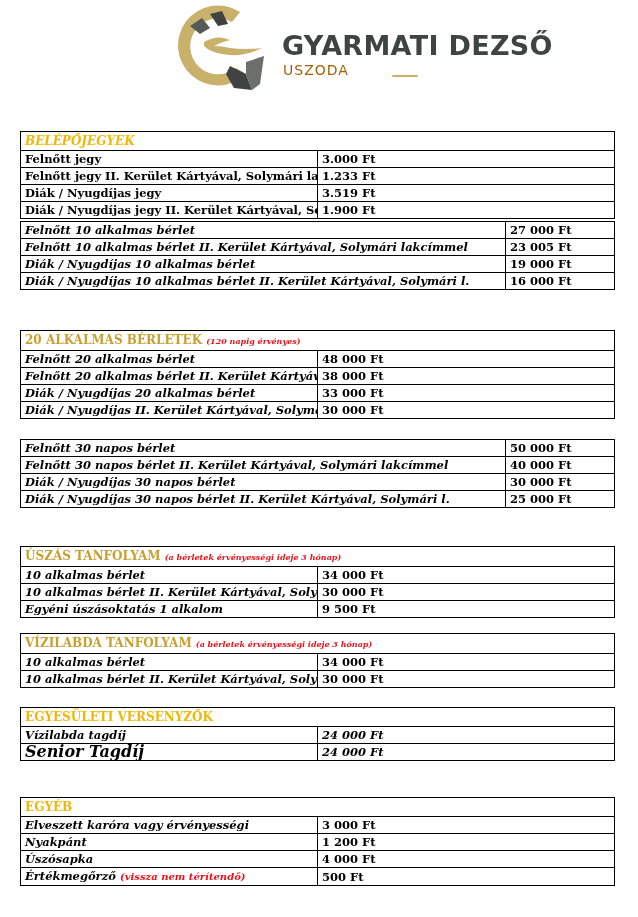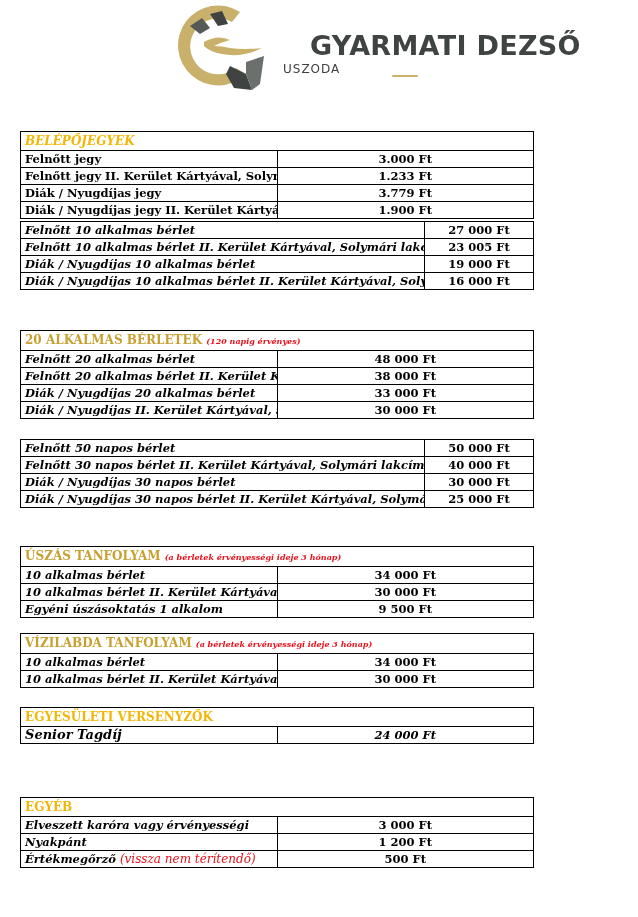--- a/index.html
+++ b/index.html
@@ -1,36 +1,36 @@
 <!DOCTYPE html>
 <html><head>
   <meta charset="utf-8">
   <style>
     html, body { margin: 0; padding: 0; background: #ffffff; }
     body { width: 638px; height: 917px; position: relative; overflow: hidden;
            font-family: "DejaVu Serif", serif; color: #000; }
     .logo { position: absolute; left: 170px; top: 4px; width: 390px; height: 88px; }
     .logo-mark { position: absolute; left: 0; top: 0; width: 96px; height: 88px; }
     .logo-title { position: absolute; left: 112px; top: 26px; font-family: "DejaVu Sans", sans-serif;
-                  font-weight: bold; font-size: 27px; color: #3f4442; letter-spacing: 0.3px; white-space: nowrap; margin-left: 28px; }
+                  font-weight: bold; font-size: 27px; color: #3f4442; letter-spacing: 0.3px; white-space: nowrap; }
     .logo-sub { position: absolute; left: 113px; top: 58px; font-family: "DejaVu Sans", sans-serif;
-                font-size: 12px; color: #404040; letter-spacing: 1px; }
+                font-size: 14px; color: #a16207; letter-spacing: 1px; }
     .logo-dash { position: absolute; left: 222px; top: 71px; width: 26px; height: 2px; background: #c9b06b; border-radius: 2px; }
 
-    table.sec { position: absolute; left: 20px; width: 514px; border-collapse: collapse; table-layout: fixed; }
+    table.sec { position: absolute; left: 20px; width: 595px; border-collapse: collapse; table-layout: fixed; }
     table.sec td { border: 1px solid #000; padding: 0 4px; height: 16px; line-height: 16px;
                    font-size: 11.5px; font-weight: bold; white-space: nowrap; overflow: hidden; }
-    table.sec td.price { text-align: center; width: 100px; padding-right: 4px; }
+    table.sec td.price { text-align: left; width: 100px; padding-right: 4px; }
     table.sec tr.head td { height: 18px; line-height: 18px; font-size: 12px; }
     .italic td { font-style: italic; }
     .hd { color: #c8a030; font-weight: bold; }
     .hd-yellow { color: #f2b705; font-style: italic; }
     .hd-yellow2 { color: #f2b705; }
     .note { color: #e8101a; font-size: 8px; font-style: italic; font-weight: bold; }
-    .note-inline { color: #e8101a; font-size: 12px; font-style: italic; font-weight: normal; }
+    .note-inline { color: #e8101a; font-size: 10px; font-style: italic; font-weight: bold; }
     .big td { font-size: 12.5px; }
   </style>
 </head>
 <body>
 
 <div class="logo">
   <svg class="logo-mark" viewBox="0 0 96 88">
     <path d="M70 8 A40 40 0 1 0 76 70 L66 64 A28 28 0 1 1 62 18 Z" fill="#c9b06b"></path>
     <path d="M40 10 L52 7 L58 20 L48 22 Z" fill="#3f4442"></path>
     <path d="M20 22 L32 14 L40 24 L30 30 Z" fill="#555a57"></path>
@@ -51,21 +51,21 @@
   <tr>
         <td>Felnőtt jegy</td>
         <td class="price">3.000 Ft</td>
       </tr>
   <tr>
         <td>Felnőtt jegy II. Kerület Kártyával, Solymári lakcímmel</td>
         <td class="price">1.233 Ft</td>
       </tr>
   <tr>
         <td>Diák / Nyugdíjas jegy</td>
-        <td class="price">3.779 Ft</td>
+        <td class="price">3.519 Ft</td>
       </tr>
   <tr>
         <td>Diák / Nyugdíjas jegy II. Kerület Kártyával, Solymári lakcímmel</td>
         <td class="price">1.900 Ft</td>
       </tr>
 </tbody>
   </table>
 
 <table class="sec italic" style="top:221px">
   <tbody>
@@ -108,21 +108,21 @@
   <tr>
         <td>Diák / Nyugdíjas II. Kerület Kártyával, Solymári lakcímmel</td>
         <td class="price" style="font-style:normal">30 000 Ft</td>
       </tr>
 </tbody>
   </table>
 
 <table class="sec italic" style="top:439px">
   <tbody>
   <tr>
-        <td>Felnőtt 50 napos bérlet</td>
+        <td>Felnőtt 30 napos bérlet</td>
         <td class="price" style="font-style:normal">50 000 Ft</td>
       </tr>
   <tr>
         <td>Felnőtt 30 napos bérlet II. Kerület Kártyával, Solymári lakcímmel</td>
         <td class="price" style="font-style:normal">40 000 Ft</td>
       </tr>
   <tr>
         <td>Diák / Nyugdíjas 30 napos bérlet</td>
         <td class="price" style="font-style:normal">30 000 Ft</td>
       </tr>
@@ -168,37 +168,45 @@
       </tr>
 </tbody>
   </table>
 
 <table class="sec italic big" style="top:707px">
   <tbody>
       <tr class="head">
         <td colspan="2" style="font-style:normal"><span class="hd-yellow2">EGYESÜLETI VERSENYZŐK</span></td>
       </tr>
   <tr>
-        <td style="font-size:13px">Senior Tagdíj</td>
+        <td>Vízilabda tagdíj</td>
+        <td class="price">24 000 Ft</td>
+      </tr>
+  <tr>
+        <td style="font-size:16px">Senior Tagdíj</td>
         <td class="price">24 000 Ft</td>
       </tr>
 </tbody>
   </table>
 
 <table class="sec italic" style="top:797px">
   <tbody>
       <tr class="head">
         <td colspan="2" style="font-style:normal"><span class="hd-yellow2">EGYÉB</span></td>
       </tr>
   <tr>
         <td>Elveszett karóra vagy érvényességi</td>
         <td class="price" style="font-style:normal">3 000 Ft</td>
       </tr>
   <tr>
         <td>Nyakpánt</td>
         <td class="price" style="font-style:normal">1 200 Ft</td>
       </tr>
   <tr>
+        <td>Úszósapka</td>
+        <td class="price" style="font-style:normal">4 000 Ft</td>
+      </tr>
+  <tr>
         <td><span>Értékmegőrző</span> <span class="note-inline">(vissza nem térítendő)</span></td>
         <td class="price" style="font-style:normal">500 Ft</td>
       </tr>
 </tbody>
   </table>
 
 </body></html>

